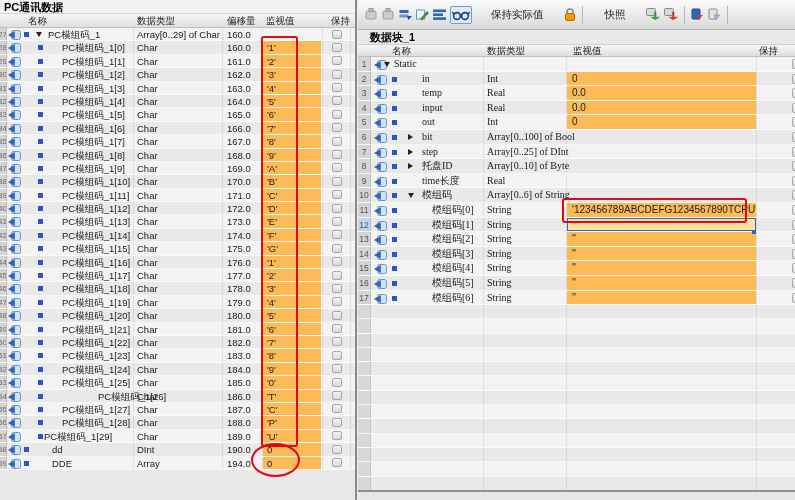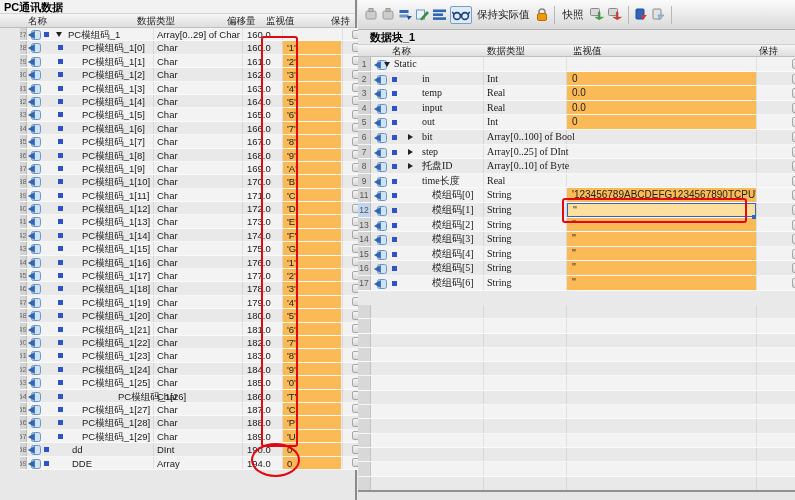--- a/index.html
+++ b/index.html
@@ -5,21 +5,21 @@
   html,body{margin:0;padding:0;}
   #screen{position:relative;width:795px;height:500px;background:#E9E9E9;overflow:hidden;
           font-family:"Liberation Sans","DejaVu Sans",sans-serif;-webkit-font-smoothing:antialiased;}
   
   #left-panel{position:absolute;left:0;top:0;width:357px;height:500px;background:#E8E8E8;border-right:2px solid #8A8A8A;box-sizing:border-box;}
   #left-title{position:absolute;left:0;top:0;width:100%;height:14px;background:#F2F2F2;border-bottom:1px solid #D5D5D5;
               font-size:11px;font-weight:bold;color:#000;padding-left:4px;line-height:14px;box-sizing:border-box;}
   #left-header{position:absolute;left:0;top:14px;width:100%;height:14px;background:linear-gradient(#F6F6F6,#DEDEDE);
                border-bottom:1px solid #BFBFBF;font-size:9.5px;color:#1A1A1A;box-sizing:border-box;}
   #left-header span{position:absolute;top:1px;line-height:12px;}
-  #left-body{position:absolute;left:0;top:28px;width:100%;margin-left:20px;}
+  #left-body{position:absolute;left:0;top:28px;width:100%;}
   .lrow{position:relative;height:13.4px;box-sizing:border-box;border-bottom:1px solid rgba(255,255,255,0.55);font-size:9.5px;color:#1A1A1A;}
   .lrow.even{background:#F3F3F3;} .lrow.odd{background:#E9E9E9;}
   .lrow .gut{position:absolute;left:0;top:0;width:7px;height:100%;background:#D4D4D4;border-right:1px solid #BDBDBD;
              display:flex;justify-content:flex-end;overflow:hidden;font-size:8px;color:#666;line-height:13px;box-sizing:border-box;}
   .sep{position:absolute;top:0;width:1px;height:100%;background:rgba(0,0,0,0.08);}
   .tagic{position:absolute;left:8px;top:2px;}
   .sqic{position:absolute;width:5px;height:5px;background:#3052C8;top:4px;}
   .tri-d{position:absolute;width:0;height:0;border-left:3.5px solid transparent;border-right:3.5px solid transparent;border-top:5px solid #222;top:4px;}
   .tri-r{position:absolute;width:0;height:0;border-top:3.5px solid transparent;border-bottom:3.5px solid transparent;border-left:5px solid #222;top:3px;}
   .lname,.ltype,.loff{position:absolute;top:0;line-height:13px;white-space:nowrap;}
@@ -32,21 +32,21 @@
   .new-name{color:#8F8F8F;}
   
   #left-red-rect{position:absolute;left:261px;top:36px;width:33px;height:407px;border:2px solid #E30613;border-radius:3px;z-index:30;pointer-events:none;}
   #left-red-ellipse{position:absolute;left:251px;top:443px;width:45px;height:30px;border:2.5px solid #E30613;border-radius:50%;z-index:30;pointer-events:none;}
   
   #right-panel{position:absolute;left:358px;top:0;width:437px;height:500px;background:#E9E9E9;overflow:hidden;}
   #toolbar{position:absolute;left:0;top:0;width:100%;height:30px;background:linear-gradient(#FBFBFB,#D9D9D9);
            border-bottom:1px solid #B5B5B5;display:flex;align-items:center;padding-left:5px;box-sizing:border-box;white-space:nowrap;}
   .tbtn{display:flex;align-items:center;justify-content:center;margin:0 1px;flex:none;}
   .tsep{width:1px;height:18px;background:#B8B8B8;margin:0 4px;flex:none;}
-  .tlabel{font-size:10.5px;color:#1A1A1A;margin:0 4px;flex:none;}
+  .tlabel{font-size:10.5px;color:#1A1A1A;margin:0 18px;flex:none;}
   .sunken{border:1px solid #7A9CC6;background:#DCEBF8;border-radius:2px;padding:1px;}
   #rp-title{position:absolute;left:12px;top:30px;height:14px;line-height:14px;font-size:11px;font-weight:bold;color:#000;}
   #right-header{position:absolute;left:0;top:44px;width:100%;height:13px;background:linear-gradient(#F6F6F6,#DEDEDE);
                 border-top:1px solid #CFCFCF;border-bottom:1px solid #BFBFBF;font-size:9.5px;color:#1A1A1A;box-sizing:border-box;}
   #right-header span{position:absolute;top:0;line-height:12px;}
   #right-body{position:absolute;left:0;top:57px;width:100%;}
   .rrow{position:relative;height:14.6px;box-sizing:border-box;border-bottom:1px solid rgba(255,255,255,0.55);font-size:10px;color:#1A1A1A;}
   .rrow.even{background:#F3F3F3;} .rrow.odd{background:#E9E9E9;}
   .rrow .gut{position:absolute;left:0;top:0;width:13px;height:100%;background:#D4D4D4;border-right:1px solid #BDBDBD;
              text-align:center;font-size:8.5px;color:#555;line-height:14px;box-sizing:border-box;}
@@ -752,21 +752,21 @@
           <div class="gut">
             <span style="margin-right: -1px;">57</span>
           </div>
           <div class="tagic">
             <svg width="13" height="10" viewBox="0 0 13 10">
               <rect x="3.5" y="0.5" width="9" height="9" rx="2" fill="#CFE3F6" stroke="#6A96C8"></rect>
               <path d="M0.5 5 L6.5 1.5 L6.5 8.5 Z" fill="#2F66B8" stroke="#1C4C9A" stroke-width="0.5"></path>
             </svg>
           </div>
           <div class="sqic" style="left: 38px;"></div>
-          <div class="lname" style="left: 62px;">PC模组码_1[29]</div>
+          <div class="lname" style="left: 44px;">PC模组码_1[29]</div>
           <div class="ltype">Char</div>
           <div class="loff">189.0</div>
           <div class="lmon orange">'U'</div>
           <div class="lchk"></div>
         </div>
         <div class="lrow odd">
           <div class="sep" style="left: 133px;"></div>
           <div class="sep" style="left: 222px;"></div>
           <div class="sep" style="left: 262px;"></div>
           <div class="sep" style="left: 322px;"></div>
@@ -1049,20 +1049,38 @@
             <svg width="13" height="10" viewBox="0 0 13 10">
               <rect x="3.5" y="0.5" width="9" height="9" rx="2" fill="#CFE3F6" stroke="#6A96C8"></rect>
               <path d="M0.5 5 L6.5 1.5 L6.5 8.5 Z" fill="#2F66B8" stroke="#1C4C9A" stroke-width="0.5"></path>
             </svg>
           </div>
           <div class="sqic" style="left: 34px; top: 5px;"></div>
           <div class="rname" style="left: 64px;">time长度</div>
           <div class="rtype">Real</div>
           <div class="rchk"></div>
         </div>
+        <div class="rrow odd">
+          <div class="sep" style="left: 125px;"></div>
+          <div class="sep" style="left: 208px;"></div>
+          <div class="sep" style="left: 398px;"></div>
+          <div class="gut">10</div>
+          <div class="tagic" style="left: 16px; top: 3px;">
+            <svg width="13" height="10" viewBox="0 0 13 10">
+              <rect x="3.5" y="0.5" width="9" height="9" rx="2" fill="#CFE3F6" stroke="#6A96C8"></rect>
+              <path d="M0.5 5 L6.5 1.5 L6.5 8.5 Z" fill="#2F66B8" stroke="#1C4C9A" stroke-width="0.5"></path>
+            </svg>
+          </div>
+          <div class="sqic" style="left: 34px; top: 5px;"></div>
+          <div class="tri-d" style="left: 50px; top: 5px;"></div>
+          <div class="rname" style="left: 64px;">模组码</div>
+          <div class="rtype">Array[0..6] of String</div>
+          <div class="rmon"></div>
+          <div class="rchk"></div>
+        </div>
         <div class="rrow even">
           <div class="sep" style="left: 125px;"></div>
           <div class="sep" style="left: 208px;"></div>
           <div class="sep" style="left: 398px;"></div>
           <div class="gut">11</div>
           <div class="tagic" style="left: 16px; top: 3px;">
             <svg width="13" height="10" viewBox="0 0 13 10">
               <rect x="3.5" y="0.5" width="9" height="9" rx="2" fill="#CFE3F6" stroke="#6A96C8"></rect>
               <path d="M0.5 5 L6.5 1.5 L6.5 8.5 Z" fill="#2F66B8" stroke="#1C4C9A" stroke-width="0.5"></path>
             </svg>

